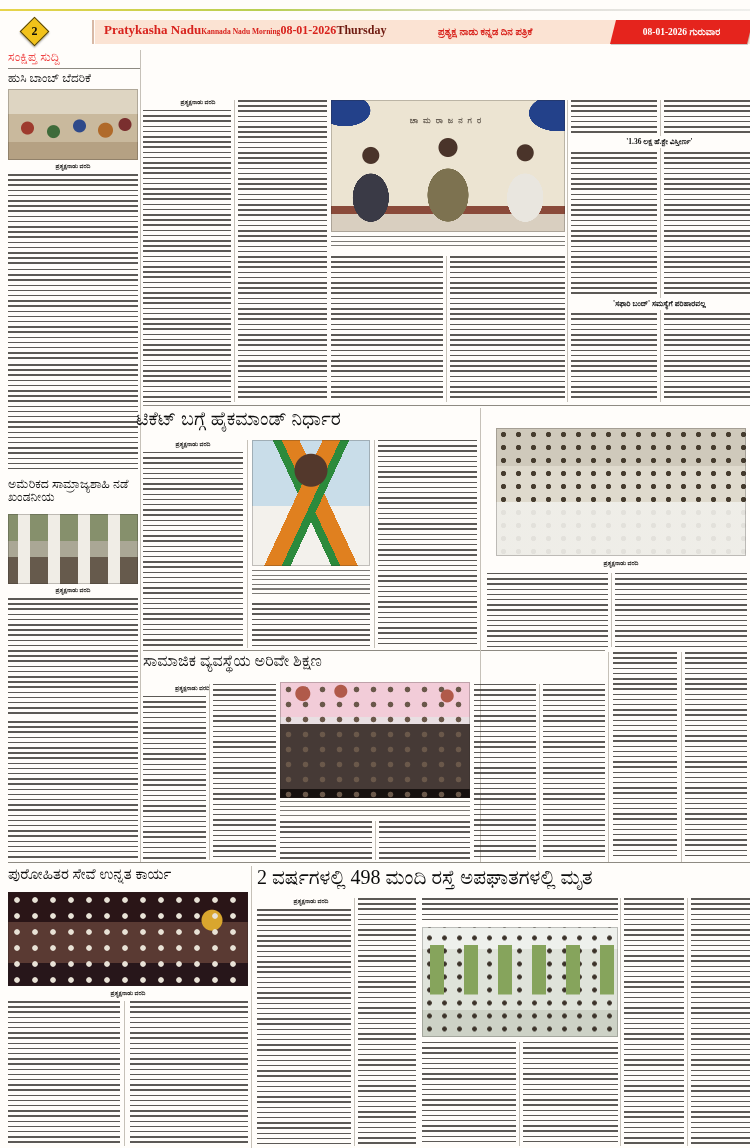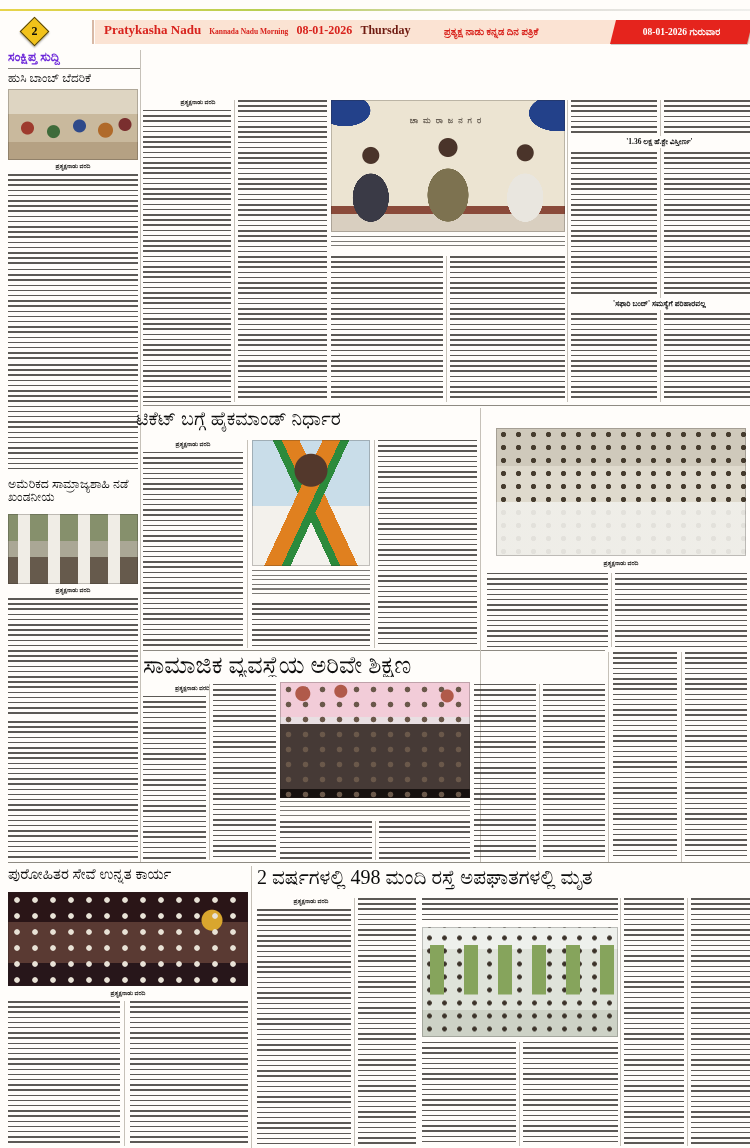--- a/index.html
+++ b/index.html
@@ -6,30 +6,30 @@
   #page{position:relative;width:750px;height:1148px;background:#fffdfa;overflow:hidden;
         font-family:"Liberation Serif","DejaVu Serif",serif;}
   .abs{position:absolute;}
   
   .gk{background:repeating-linear-gradient(180deg,#3f3c38 0 1.5px,transparent 1.5px 5.2px);opacity:.85;}
   .gk-light{background:repeating-linear-gradient(180deg,#5c5954 0 1.2px,transparent 1.2px 4.6px);opacity:.8;}
   .vrule{width:1px;background:#c6c1b8;}
   .hrule{height:1px;background:#8e8a82;}
   .headline{color:#0c0c0c;font-weight:normal;line-height:1.04;white-space:nowrap;overflow:hidden;}
   .headline.wrap{white-space:normal;}
-  .red-head{color:#6d28d9;font-weight:bold;}
+  .red-head{color:#ef4444;font-weight:normal;}
   .byline{font-weight:bold;color:#1d1b19;font-size:6px;text-align:center;overflow:hidden;white-space:nowrap;}
   .photo{box-shadow:inset 0 0 0 1px rgba(40,35,30,.25);}
   
   .strip{background:#fbe3d3;}
   .brand{color:#d8231d;font-weight:bold;font-size:13px;white-space:nowrap;}
   .brand-sub{color:#d8231d;font-size:7.5px;font-weight:bold;}
   .brand-date{color:#d8231d;font-weight:bold;font-size:12px;}
   .brand-day{color:#6e1a10;font-weight:bold;font-size:12px;}
-  .brand-kn{color:#d8231d;font-weight:bold;font-size:10px;white-space:nowrap;overflow:hidden;margin-left:6px;}
+  .brand-kn{color:#d8231d;font-weight:bold;font-size:10px;white-space:nowrap;overflow:hidden;}
   .datebox{background:#e5241d;transform:skewX(-14deg);box-shadow:1px 1px 0 rgba(0,0,0,.2);}
   .datebox span{display:block;transform:skewX(14deg);color:#fff;font-weight:bold;font-size:9.5px;
                 text-align:center;line-height:24px;white-space:nowrap;overflow:hidden;}
   .diamond{width:19px;height:19px;background:#f2c21a;border:1.5px solid #4a3d10;transform:rotate(45deg);
            box-shadow:1px 1px 2px rgba(0,0,0,.35);}
   .diamond b{display:block;transform:rotate(-45deg);font-size:12px;color:#12100a;text-align:center;line-height:19px;}
   .subhead-overlay{background:#fffdfa;font-weight:bold;font-size:7.5px;text-align:center;color:#111;
                    white-space:nowrap;overflow:hidden;line-height:12px;}
   .photo-label{position:absolute;top:16px;left:0;right:0;text-align:center;color:#6a6156;
                font-size:8px;letter-spacing:5px;white-space:nowrap;overflow:hidden;font-weight:bold;}
@@ -92,21 +92,21 @@
 
   <div class="abs strip" style="left:95px;top:20px;width:655px;height:24px;"></div>
 
   <div class="abs" style="left:24px;top:21px;">
     <div class="diamond">
         <b>2</b>
       </div>
   </div>
   <div class="abs" style="left:92px;top:20px;width:2px;height:24px;background:#d8b9a6;"></div>
 
-  <div class="abs" style="left:104px;top:22px;width:330px;height:20px;display:flex;align-items:baseline;gap:8px;overflow:hidden;">
+  <div class="abs" style="left:104px;top:22px;width:330px;height:20px;display:flex;align-items:baseline;gap:0;overflow:hidden;">
     <span class="brand">Pratykasha Nadu</span>
     <span class="brand-sub">Kannada Nadu Morning</span>
     <span class="brand-date">08-01-2026</span>
     <span class="brand-day">Thursday</span>
   </div>
 
   <div class="abs brand-kn" style="left:438px;top:26px;width:172px;height:16px;">ಪ್ರತ್ಯಕ್ಷ ನಾಡು ಕನ್ನಡ ದಿನ ಪತ್ರಿಕೆ</div>
 
   <div class="abs datebox" style="left:613px;top:20px;width:137px;height:24px;">
     <span>08-01-2026 ಗುರುವಾರ</span>
@@ -170,21 +170,21 @@
   <div class="abs photo photo-crowd" style="left:496px;top:428px;width:250px;height:128px;"></div>
   <div class="abs byline" style="left:496px;top:560px;width:250px;height:8px;">ಪ್ರತ್ಯಕ್ಷನಾಡು ವರದಿ</div>
   <div class="abs gk" style="left:487px;top:573px;width:121px;height:74px;"></div>
   <div class="abs vrule" style="left:611px;top:573px;height:74px;"></div>
   <div class="abs gk" style="left:615px;top:573px;width:132px;height:74px;"></div>
   <div class="abs vrule" style="left:608px;top:652px;height:210px;"></div>
   <div class="abs gk" style="left:613px;top:652px;width:64px;height:208px;"></div>
   <div class="abs vrule" style="left:681px;top:652px;height:210px;"></div>
   <div class="abs gk" style="left:685px;top:652px;width:62px;height:208px;"></div>
 
-  <div class="abs headline" style="left:143px;top:653px;width:460px;height:24px;font-size:24px;">ಸಾಮಾಜಿಕ ವ್ಯವಸ್ಥೆಯ ಅರಿವೇ ಶಿಕ್ಷಣ</div>
+  <div class="abs headline" style="left:143px;top:653px;width:460px;height:24px;font-size:16px;">ಸಾಮಾಜಿಕ ವ್ಯವಸ್ಥೆಯ ಅರಿವೇ ಶಿಕ್ಷಣ</div>
   <div class="abs byline" style="left:150px;top:685px;width:85px;height:8px;">ಪ್ರತ್ಯಕ್ಷನಾಡು ವರದಿ</div>
   <div class="abs gk" style="left:143px;top:696px;width:63px;height:164px;"></div>
   <div class="abs vrule" style="left:209px;top:684px;height:176px;"></div>
   <div class="abs gk" style="left:213px;top:684px;width:63px;height:176px;"></div>
   <div class="abs photo photo-stage" style="left:280px;top:682px;width:190px;height:116px;"></div>
   <div class="abs gk-light" style="left:280px;top:801px;width:190px;height:15px;"></div>
   <div class="abs gk" style="left:280px;top:821px;width:92px;height:39px;"></div>
   <div class="abs vrule" style="left:375px;top:821px;height:39px;"></div>
   <div class="abs gk" style="left:379px;top:821px;width:91px;height:39px;"></div>
   <div class="abs gk" style="left:474px;top:684px;width:62px;height:176px;"></div>

